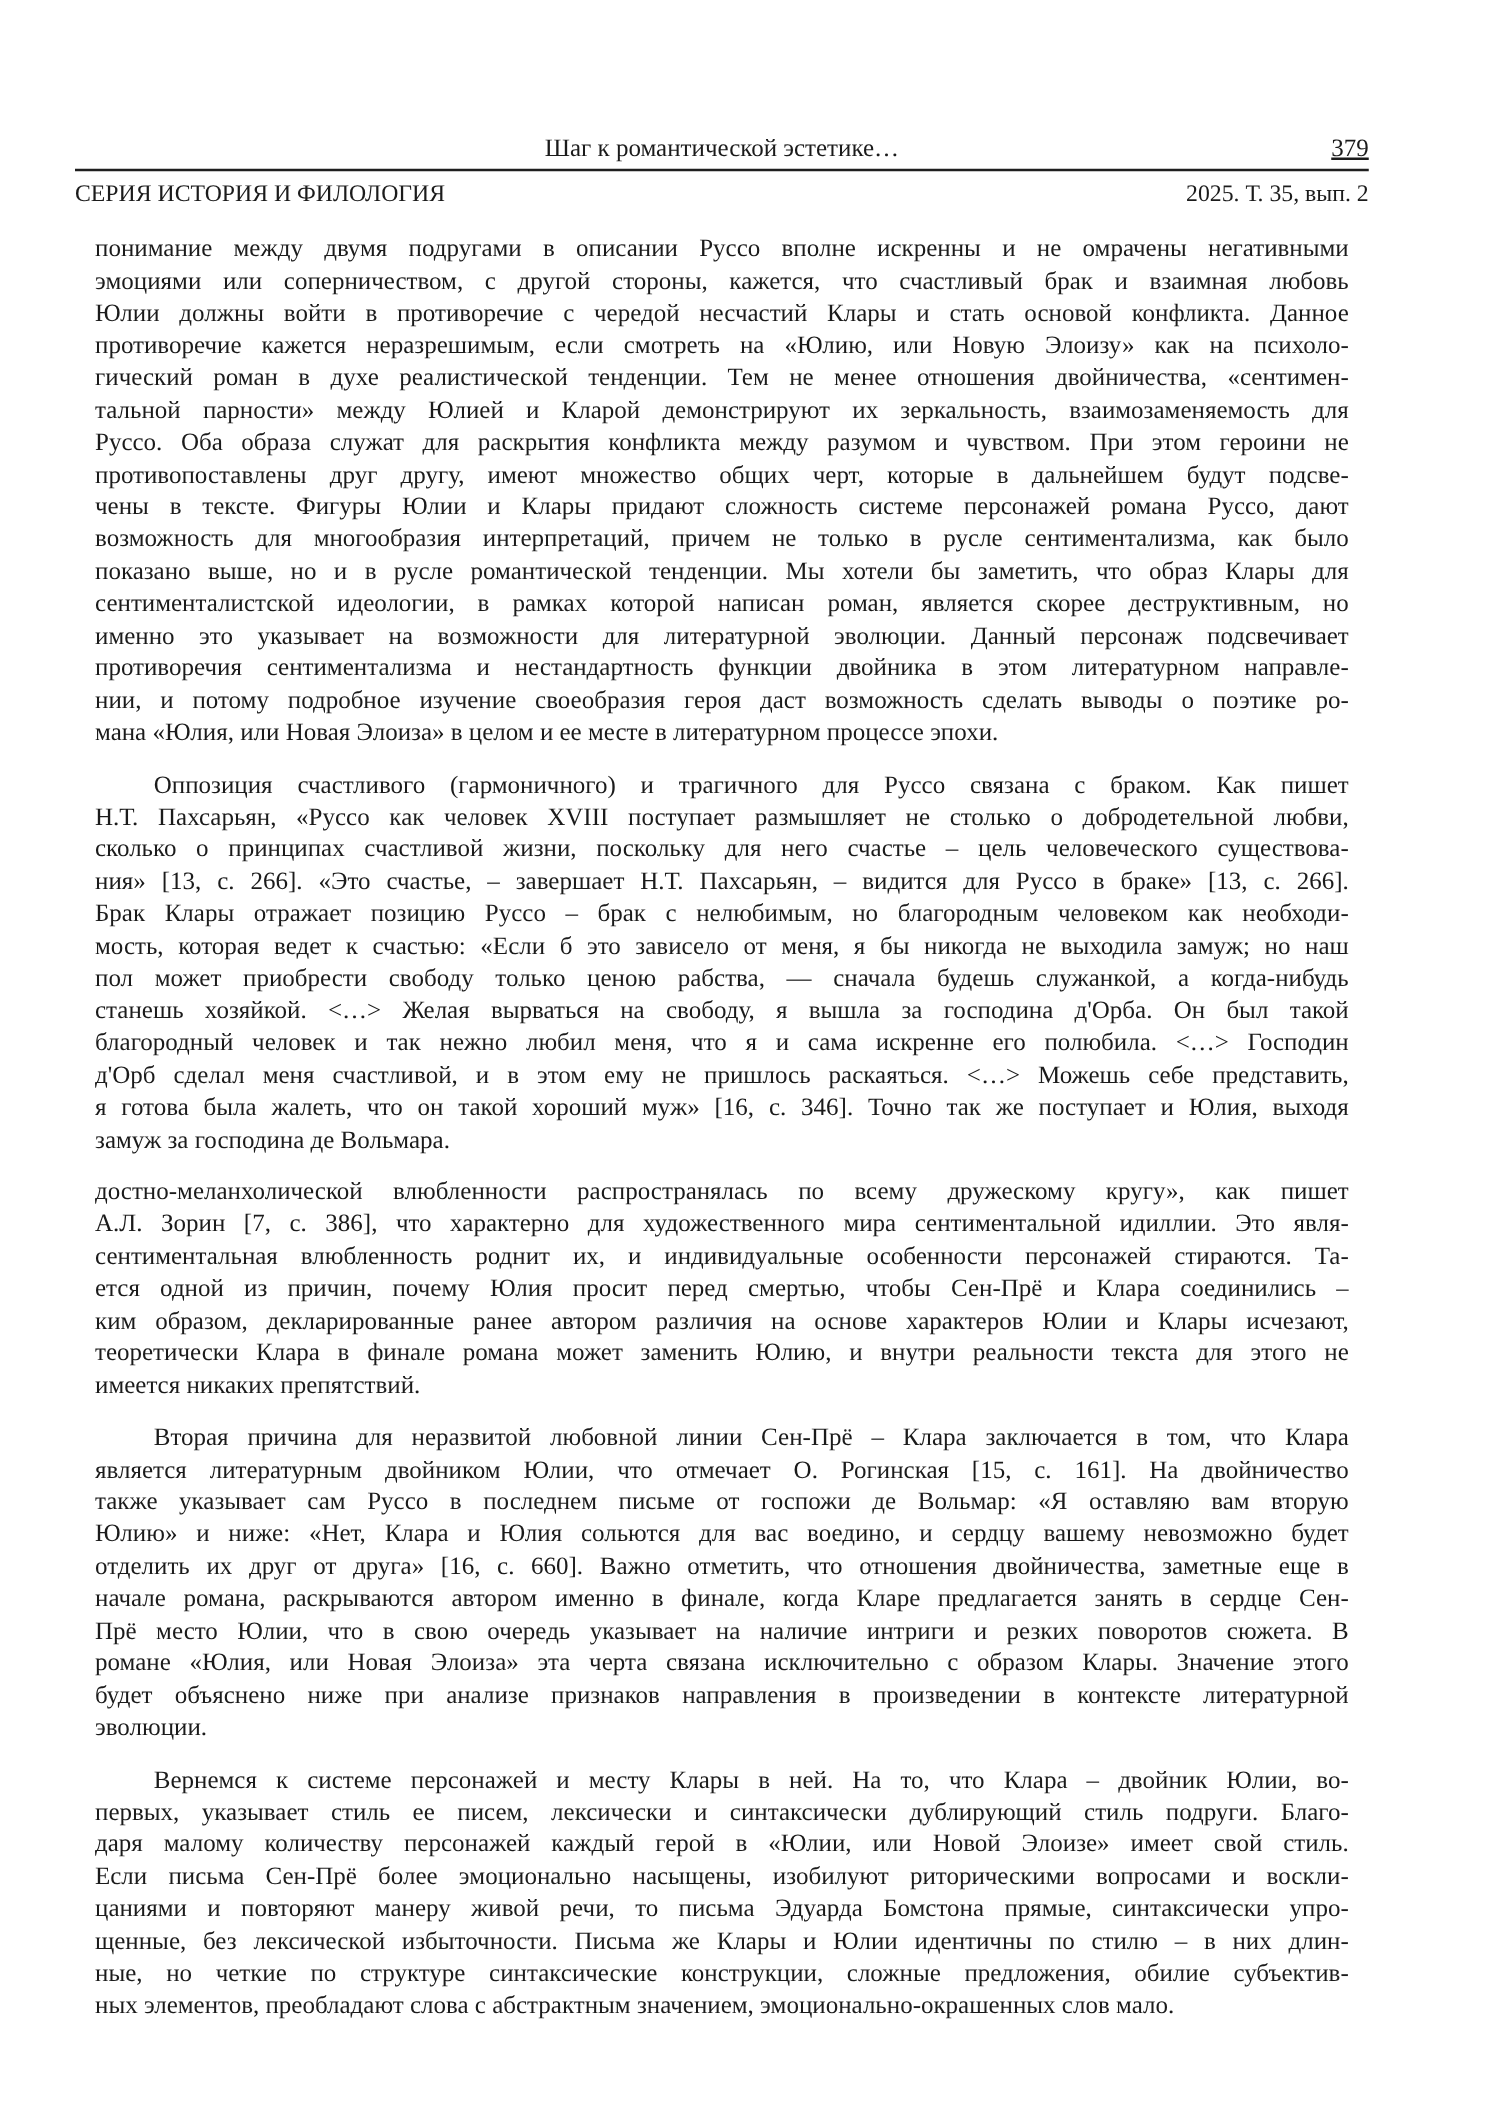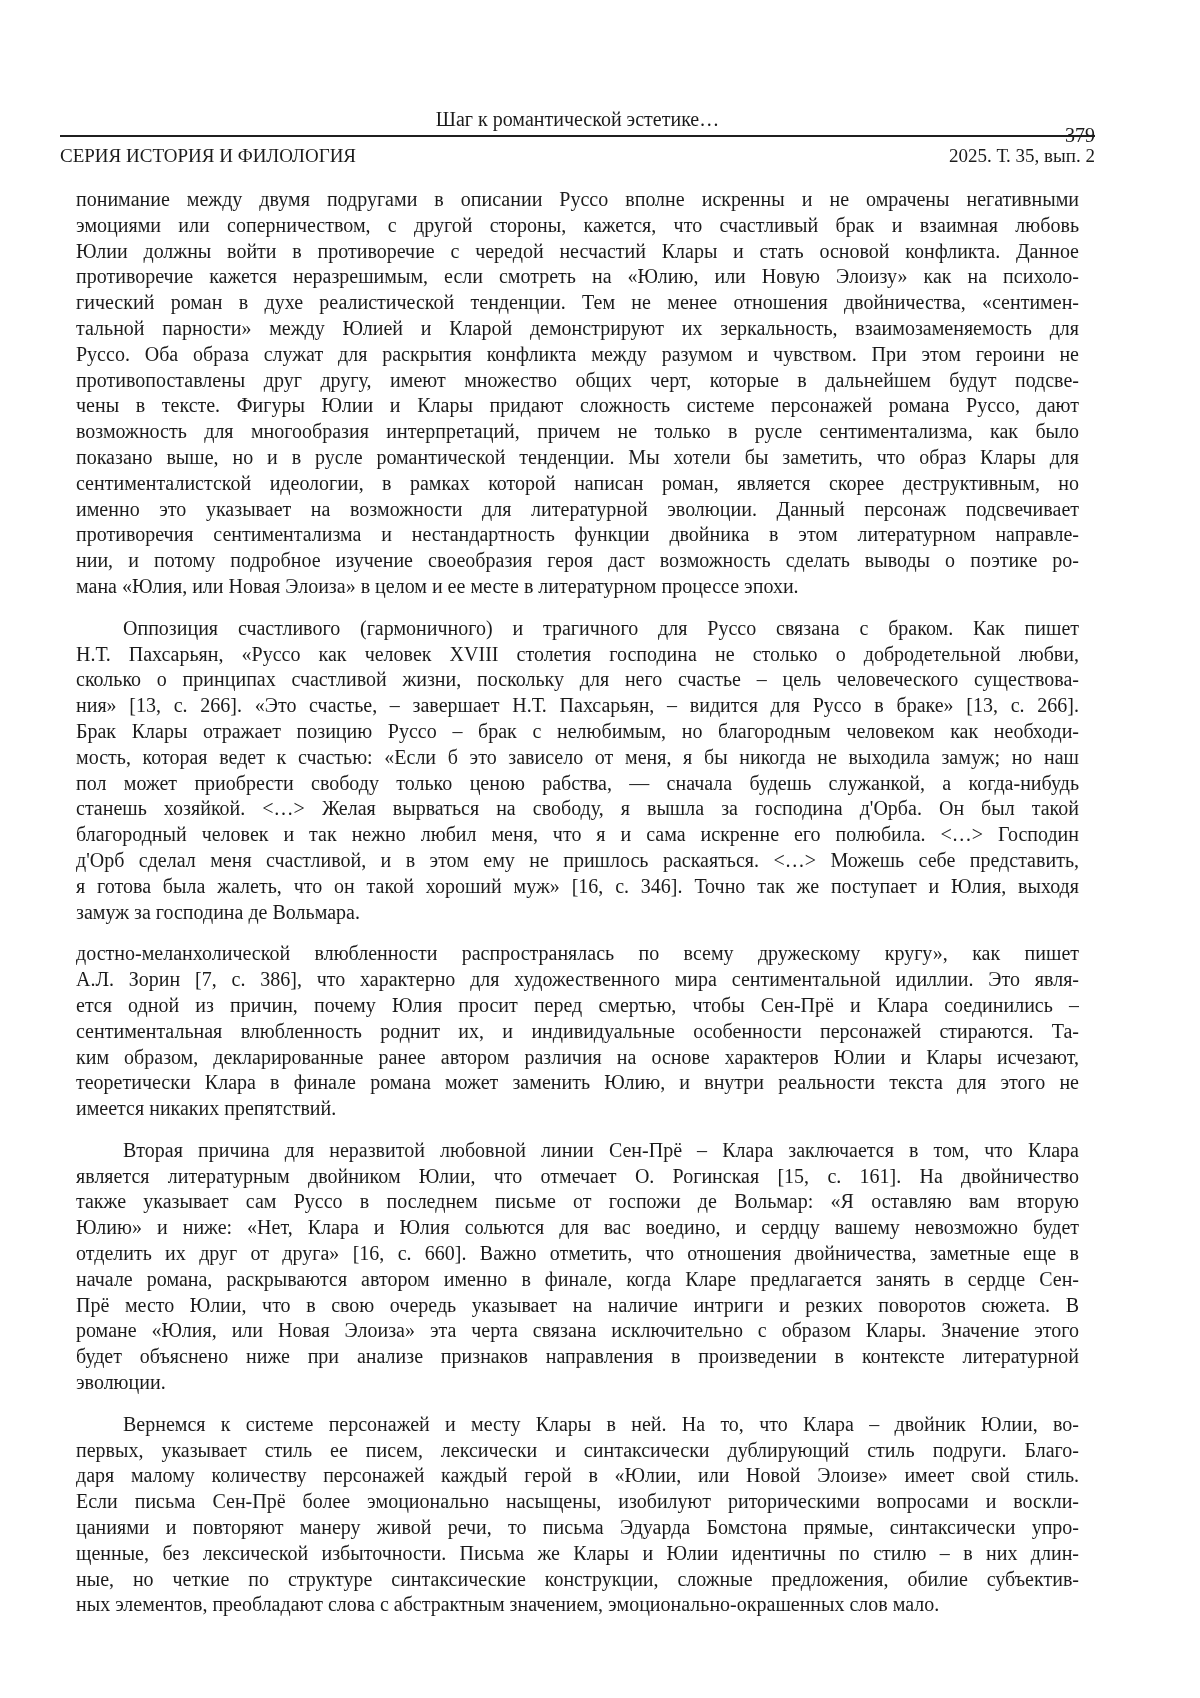--- a/index.html
+++ b/index.html
@@ -16,21 +16,22 @@
   }
   .hrow1 {
     position: relative;
     font-size: 20px;
     line-height: 26px;
     text-align: center;
   }
   .hrow1 .page-number {
     position: absolute;
     right: 0;
-    top: 16px;
+    top: 0;
+    text-decoration: underline;
   }
   .rule {
     height: 2px;
     background: #1f1f1f;
     margin-top: 3px;
   }
   .hrow2 {
     display: flex;
     justify-content: space-between;
     font-size: 19px;
@@ -83,37 +84,37 @@
         <div class="line">возможность для многообразия интерпретаций, причем не только в русле сентиментализма, как было</div>
         <div class="line">показано выше, но и в русле романтической тенденции. Мы хотели бы заметить, что образ Клары для</div>
         <div class="line">сентименталистской идеологии, в рамках которой написан роман, является скорее деструктивным, но</div>
         <div class="line">именно это указывает на возможности для литературной эволюции. Данный персонаж подсвечивает</div>
         <div class="line">противоречия сентиментализма и нестандартность функции двойника в этом литературном направле-</div>
         <div class="line">нии, и потому подробное изучение своеобразия героя даст возможность сделать выводы о поэтике ро-</div>
         <div class="line last">мана «Юлия, или Новая Элоиза» в целом и ее месте в литературном процессе эпохи.</div>
       </div>
       <div class="para indent">
         <div class="line first">Оппозиция счастливого (гармоничного) и трагичного для Руссо связана с браком. Как пишет</div>
-        <div class="line">Н.Т. Пахсарьян, «Руссо как человек XVIII столетия господина не столько о добродетельной любви,</div>
+        <div class="line">Н.Т. Пахсарьян, «Руссо как человек XVIII поступает размышляет не столько о добродетельной любви,</div>
         <div class="line">сколько о принципах счастливой жизни, поскольку для него счастье – цель человеческого существова-</div>
         <div class="line">ния» [13, с. 266]. «Это счастье, –  завершает Н.Т. Пахсарьян, –  видится для Руссо в браке» [13, с. 266].</div>
         <div class="line">Брак Клары отражает позицию Руссо – брак с нелюбимым, но благородным человеком как необходи-</div>
         <div class="line">мость, которая ведет к счастью: «Если б это зависело от меня, я бы никогда не выходила замуж; но наш</div>
         <div class="line">пол может приобрести свободу только ценою рабства, — сначала будешь служанкой, а когда-нибудь</div>
         <div class="line">станешь хозяйкой. &lt;…&gt; Желая вырваться на свободу, я вышла за господина д'Орба. Он был такой</div>
         <div class="line">благородный человек и так нежно любил меня, что я и сама искренне его полюбила. &lt;…&gt; Господин</div>
         <div class="line">д'Орб сделал меня счастливой, и в этом ему не пришлось раскаяться. &lt;…&gt; Можешь себе представить,</div>
         <div class="line">я готова была жалеть, что он такой хороший муж» [16, с. 346]. Точно так же поступает и Юлия, выходя</div>
         <div class="line last">замуж за господина де Вольмара.</div>
       </div>
       <div class="para indent">
         <div class="line">достно-меланхолической влюбленности распространялась по всему дружескому кругу», как пишет</div>
         <div class="line">А.Л. Зорин [7, с. 386], что характерно для художественного мира сентиментальной идиллии. Это явля-</div>
+        <div class="line">сентиментальная влюбленность роднит их, и индивидуальные особенности персонажей стираются. Та-</div>
         <div class="line">ется одной из причин, почему Юлия просит перед смертью, чтобы Сен-Прё и Клара соединились –</div>
-        <div class="line">сентиментальная влюбленность роднит их, и индивидуальные особенности персонажей стираются. Та-</div>
         <div class="line">ким образом, декларированные ранее автором различия на основе характеров Юлии и Клары исчезают,</div>
         <div class="line">теоретически Клара в финале романа может заменить Юлию, и внутри реальности текста для этого не</div>
         <div class="line last">имеется никаких препятствий.</div>
       </div>
       <div class="para indent">
         <div class="line first">Вторая причина для неразвитой любовной линии Сен-Прё – Клара заключается в том, что Клара</div>
         <div class="line">является литературным двойником Юлии, что отмечает О. Рогинская [15, с. 161]. На двойничество</div>
         <div class="line">также указывает сам Руссо в последнем письме от госпожи де Вольмар: «Я оставляю вам вторую</div>
         <div class="line">Юлию» и ниже: «Нет, Клара и Юлия сольются для вас воедино, и сердцу вашему невозможно будет</div>
         <div class="line">отделить их друг от друга» [16, с. 660]. Важно отметить, что отношения двойничества, заметные еще в</div>

